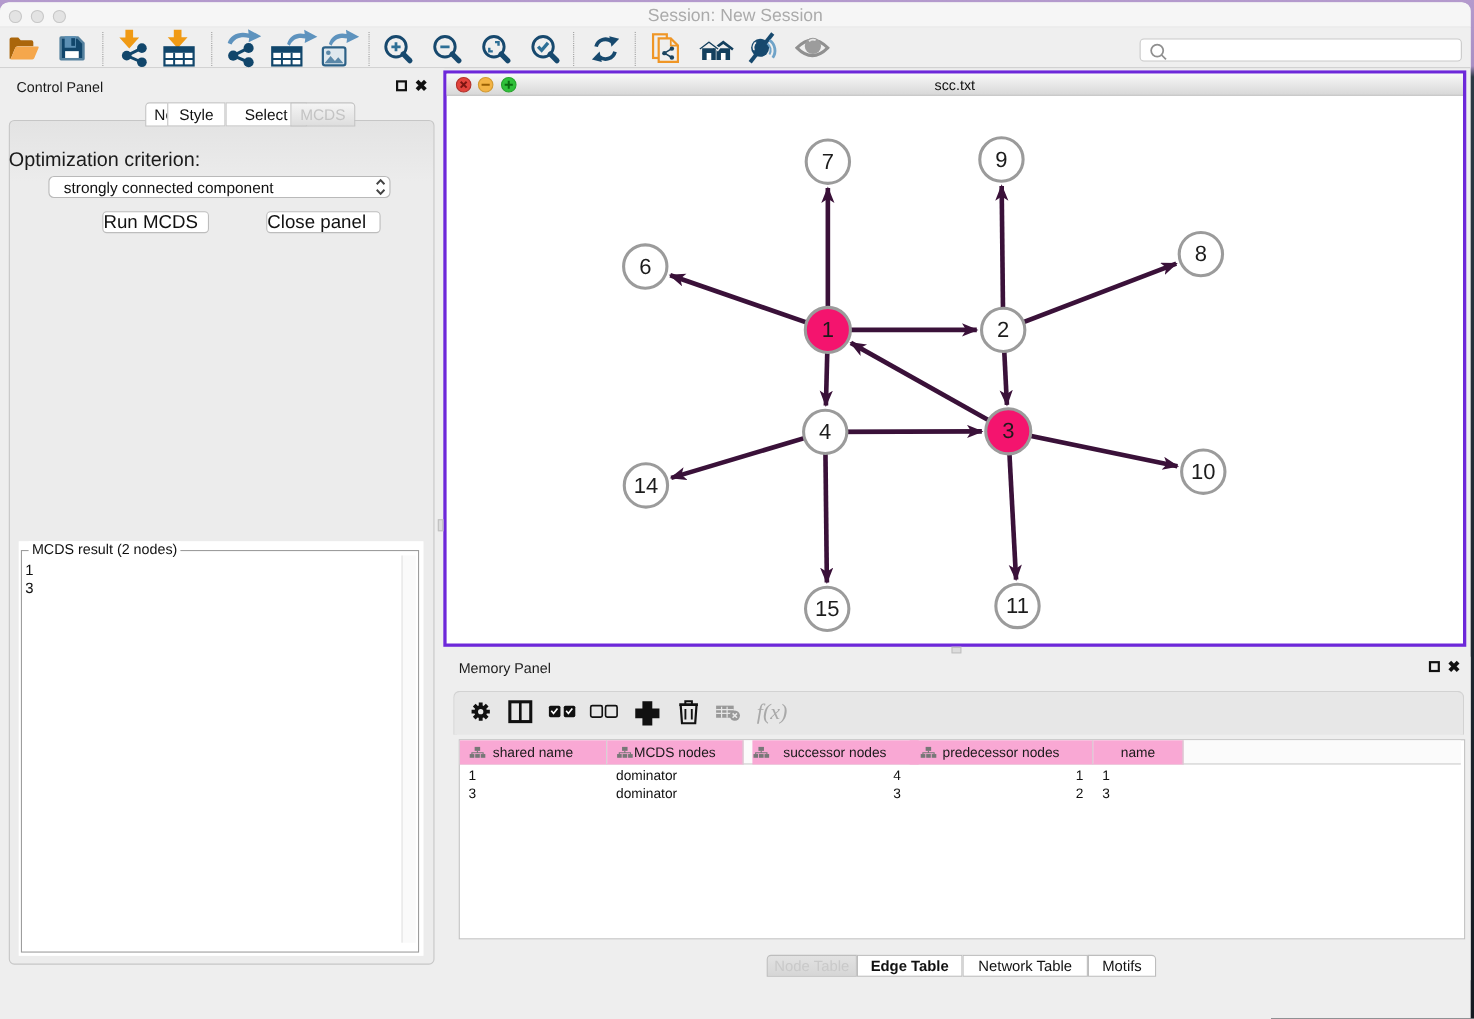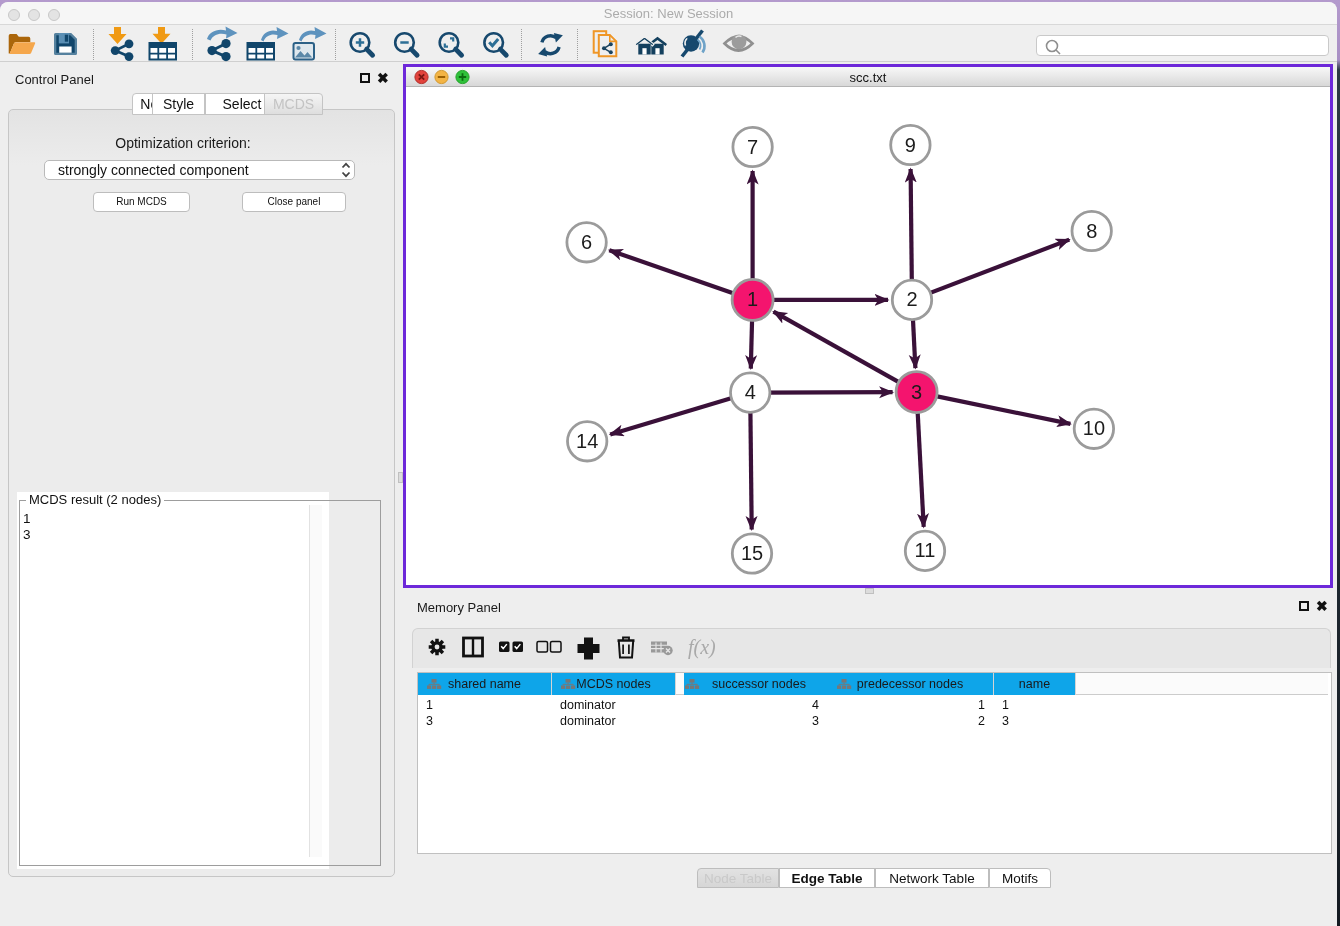--- a/index.html
+++ b/index.html
@@ -2,50 +2,50 @@
 <html><head>
 <meta charset="utf-8">
 <style>
 * { margin:0; padding:0; box-sizing:border-box; }
 html,body { width:1340px; height:926px; overflow:hidden; }
 body { font-family:"Liberation Sans", sans-serif; background:linear-gradient(#b49acd 0px, #a88fc4 60px, #2b3a44 70px, #232d36 400px, #141a21 926px); position:relative; }
 #win { position:absolute; left:0; top:2px; width:1337px; height:924px; background:#eeeeee; border-radius:8px 8px 0 0; overflow:hidden; }
 
 #titlebar { position:absolute; left:0; top:0; width:100%; height:23px; background:#f6f6f6; border-bottom:1px solid #d8d8d8; border-radius:8px 8px 0 0; }
 .tl { position:absolute; top:7px; width:12px; height:12px; border-radius:50%; background:#e3e3e3; border:1px solid #c7c7c7; }
-#titletext { position:absolute; top:4px; left:0; width:100%; text-align:center; font-size:13px; color:#ababab; }
+#titletext { position:absolute; top:4px; left:0; width:100%; text-align:center; font-size:16px; color:#ababab; }
 
 #toolbar { position:absolute; left:0; top:23px; width:100%; height:37px; background:#efefef; border-bottom:1px solid #cfcfcf; }
 .tsep { position:absolute; top:4px; height:31px; border-left:1px dotted #9f9f9f; }
 #search { position:absolute; left:1036px; top:10px; width:293px; height:21px; background:#fff; border:1px solid #c9c9c9; border-radius:4px; }
 
 #cpanel { position:absolute; left:0; top:60px; width:404px; height:829px; background:#eeeeee; }
 #cpanel-h { position:absolute; left:15px; top:10px; font-size:13px; color:#1a1a1a; }
 .float-btn { position:absolute; top:11px; width:10px; height:10px; border:2px solid #111; }
 .close-x { position:absolute; top:8px; font-size:14px; font-weight:bold; color:#111; }
 .tab { position:absolute; top:31px; height:22px; background:#fff; border:1px solid #c4c4c4; font-size:14px; color:#111; text-align:center; line-height:21px; z-index:3; }
 #cp-content { position:absolute; left:8px; top:47px; width:387px; height:768px; background:linear-gradient(#e3e3e3, #ececec 55px); border:1px solid #c6c6c6; border-radius:5px; }
-#optlabel { position:absolute; left:8px; top:73px; width:350px; text-align:center; font-size:14px; color:#1a1a1a; }
+#optlabel { position:absolute; left:8px; top:73px; width:350px; font-size:18px; color:#1a1a1a; }
 #combo { position:absolute; left:44px; top:98px; width:311px; height:20px; background:#fff; border:1px solid #b9b9b9; border-radius:5px; font-size:14px; color:#111; line-height:18px; padding-left:13px; }
-.btn { position:absolute; top:130px; height:20px; background:#fff; border:1px solid #bdbdbd; border-radius:4px; font-size:10px; color:#111; text-align:center; line-height:18px; }
-#mcdsbox { position:absolute; left:17px; top:430px; width:312px; height:377px; background:#fff; }
+.btn { position:absolute; top:130px; height:20px; background:#fff; border:1px solid #bdbdbd; border-radius:4px; font-size:17px; color:#111; text-align:left; line-height:18px; }
+#mcdsbox { position:absolute; left:17px; top:430px; width:368px; height:377px; background:#fff; }
 #mcds-border { position:absolute; left:2px; top:8px; width:362px; height:366px; border:1px solid #9d9d9d; }
 #mcds-title { position:absolute; left:9px; top:0px; background:#fff; padding:0 3px; font-size:13px; color:#111; }
 #mcds-lines { position:absolute; left:6px; top:19px; font-size:13.5px; color:#111; line-height:16px; }
 #mcds-scroll { position:absolute; right:7px; top:13px; width:13px; height:352px; background:#fafafa; border-left:1px solid #e2e2e2; }
 
 #netwin { position:absolute; left:403px; top:62px; width:930px; height:524px; background:#fff; border:3px solid #6d28d9; }
 #nw-title { position:absolute; left:0; top:0; width:100%; height:20px; background:linear-gradient(#f8f8f8, #d8d8d8); border-bottom:1px solid #b4b4b4; }
 #nw-title-text { position:absolute; width:100%; text-align:center; top:3px; font-size:13px; color:#111; }
 
 #tpanel { position:absolute; left:404px; top:595px; width:933px; height:294px; background:#eeeeee; }
 #tp-h { position:absolute; left:13px; top:3px; font-size:13px; color:#1a1a1a; }
 #tp-toolbar { position:absolute; left:8px; top:31px; width:919px; height:40px; background:#e7e7e7; border:1px solid #d2d2d2; border-radius:6px 6px 0 0; border-bottom:none; }
 #tp-table { position:absolute; left:13px; top:75px; width:915px; height:182px; background:#fff; border:1px solid #c0c0c0; }
-.thead { position:absolute; top:0; height:22px; border-right:1px solid #d4d4d4; font-size:12.5px; color:#1a1a1a; text-align:center; line-height:22px; background:#0ea5e9; }
+.thead { position:absolute; top:0; height:22px; border-right:1px solid #d4d4d4; font-size:12.5px; color:#1a1a1a; text-align:center; line-height:22px; background:#f9a8d4; }
 #thead-row { position:absolute; left:0; top:0; width:910px; height:22px; background:#fbfbfb; border-bottom:1px solid #cccccc; }
 .trow { position:absolute; font-size:12.5px; color:#111; }
 .btab { position:absolute; top:271px; height:20px; background:#fff; border:1px solid #bdbdbd; font-size:13.5px; color:#111; text-align:center; line-height:19px; }
 
 #statusbar { position:absolute; left:0; top:889px; width:100%; height:33px; background:#efefef; border-top:1px solid #c8c8c8; }
 #mem-btn { position:absolute; right:9px; top:6px; width:74px; height:23px; background:#f6f6f6; border:1px solid #ababab; font-size:12.5px; color:#111; }
 #list-btn { position:absolute; left:12px; top:10px; width:26px; height:20px; background:#fafafa; border:1px solid #b9b9b9; }
 </style>
 </head>
 <body>

